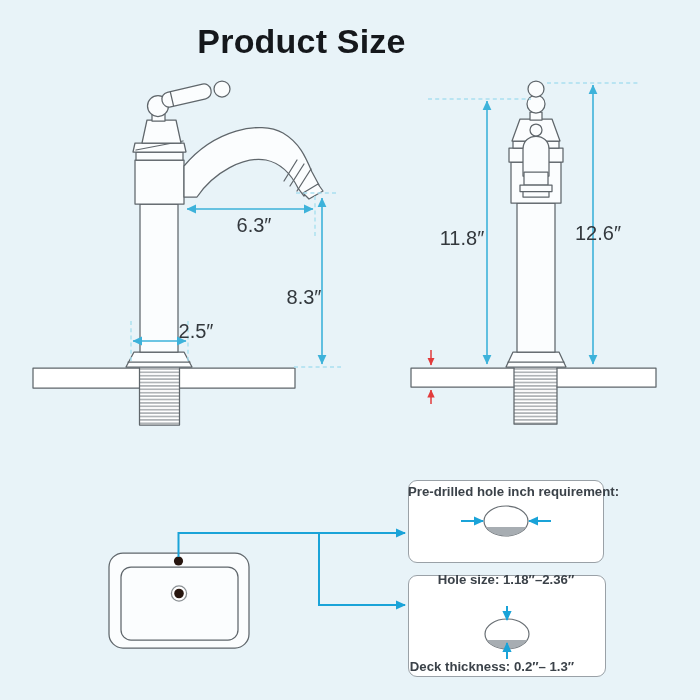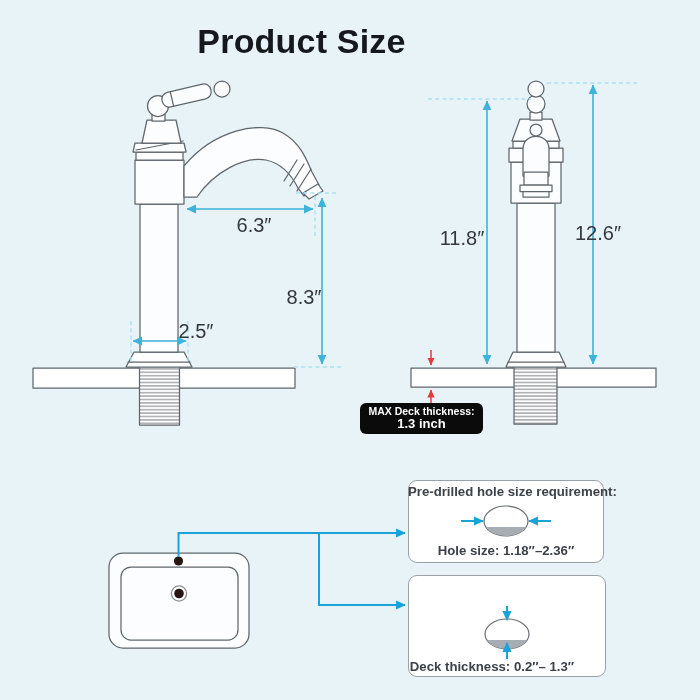--- a/index.html
+++ b/index.html
@@ -17,21 +17,21 @@
   #badge{left:360px;top:403px;width:123px;height:31px;background:var(--badge_bg);border-radius:6px;
     display:flex;flex-direction:column;align-items:center;justify-content:center;line-height:1.15;}
   #badge .l1{font-size:10.5px;font-weight:700;color:var(--badge_text);}
   #badge .l2{font-size:13px;font-weight:700;color:var(--badge_text);}
   .info-box{background:#ffffff;border:1.6px solid var(--box_border);border-radius:9px;box-sizing:border-box;}
   #hole-box{left:408px;top:480px;width:196px;height:83px;}
   #thickness-box{left:408px;top:575px;width:198px;height:102px;}
   .box-title,.box-value{width:100%;text-align:center;font-weight:700;font-size:13.2px;
     color:var(--box_text);white-space:nowrap;}
   #hole-box-title{top:484px;left:408px;width:196px;}
-  #hole-box-value{top:543px;left:408px;width:196px;}
+  #hole-box-value{top:572px;left:408px;width:196px;}
   #thickness-box-title{top:581px;left:408px;width:198px;line-height:1.28;white-space:normal;}
   #thickness-box-value{top:659px;left:408px;width:168px;}
   svg{position:absolute;top:0;left:0;pointer-events:none;}
   .art{stroke:var(--line_art);stroke-width:1.25;fill:none;stroke-linejoin:round;stroke-linecap:round;}
   .artf{stroke:var(--line_art);stroke-width:1.25;fill:var(--fill_white);stroke-linejoin:round;}
   .dim{stroke:var(--accent);stroke-width:1.6;fill:none;}
   .dash{stroke:var(--dashed);stroke-width:1.4;stroke-dasharray:4 3.2;fill:none;}
   .conn{stroke:var(--connector);stroke-width:2;fill:none;}
   .redl{stroke:var(--red);stroke-width:1.5;fill:none;}
   .grayfill{fill:#a7adb2;stroke:none;}
@@ -173,25 +173,21 @@
   </svg>
 
   <div class="abs" id="page-title">Product Size</div>
 
   <div class="abs dim-label" style="left:254px;top:214px;">6.3″</div>
   <div class="abs dim-label" style="left:304px;top:272px;margin-top:14px;">8.3″</div>
   <div class="abs dim-label" style="left:160px;top:320px;margin-left:36px;">2.5″</div>
   <div class="abs dim-label" style="left:462px;top:227px;">11.8″</div>
   <div class="abs dim-label" style="left:598px;top:222px;">12.6″</div>
 
-  <div class="abs" id="badge">
-    <div class="l1">MAX Deck thickness:</div>
-    <div class="l2">1.3 inch</div>
-  </div>
 
-  <div class="abs box-title" id="hole-box-title">Pre-drilled hole size requirement:</div>
+  <div class="abs box-title" id="hole-box-title">Pre-drilled hole inch requirement:</div>
   <div class="abs box-value" id="hole-box-value">Hole size: 1.18″–2.36″</div>
 
   <div class="abs box-title" id="thickness-box-title">
   </div>
   <div class="abs box-value" id="thickness-box-value">Deck thickness: 0.2″– 1.3″</div>
 
 </div>
 
 </body></html>

